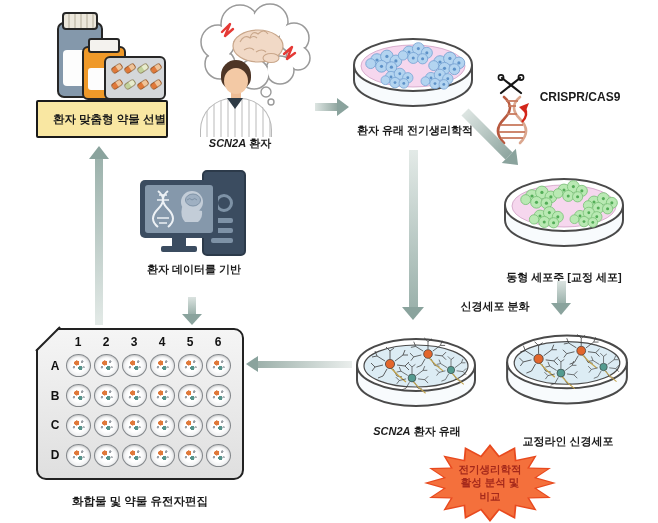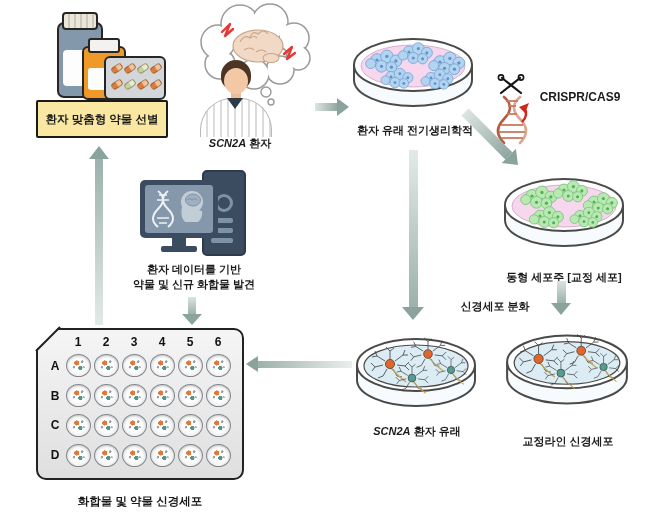--- a/index.html
+++ b/index.html
@@ -4,21 +4,21 @@
 <style>
   html,body{margin:0;padding:0;background:#ffffff;}
   .stage{position:relative;width:658px;height:523px;background:#ffffff;overflow:hidden;
          font-family:"Liberation Sans","DejaVu Sans",sans-serif;color:#1b1b1b;}
   .abs{position:absolute;}
   .lbl{position:absolute;font-size:11px;font-weight:700;color:#1b1b1b;text-align:center;line-height:1.32;}
   .it{font-style:italic;}
 
   
   .sel-box{position:absolute;left:36px;top:100px;width:128px;height:34px;background:#f9e7a2;
-           border:2px solid #1a1a1a;border-radius:2px;display:flex;align-items:center;justify-content:center;
+           border:2px solid #1a1a1a;border-radius:2px;display:flex;align-items:center;justify-content:flex-end;
            font-size:11.5px;font-weight:700;}
 
   
   .pills{position:absolute;left:50px;top:8px;width:116px;height:90px;}
   .bottle-tall{position:absolute;left:7px;top:14px;width:42px;height:72px;background:#8498ab;border:2px solid #262626;border-radius:7px;}
   .bottle-tall .cap{position:absolute;left:3px;top:-12px;width:32px;height:14px;background:#ece7db;border:2px solid #262626;border-radius:4px;
       background-image:repeating-linear-gradient(90deg,#ece7db 0 4px,#cfc9ba 4px 6px);}
   .bottle-tall .label{position:absolute;left:4px;top:26px;width:24px;height:36px;background:#fdfdfd;border-radius:4px;}
   .bottle-orange{position:absolute;left:32px;top:38px;width:40px;height:50px;background:#ef9929;border:2px solid #262626;border-radius:6px;}
   .bottle-orange .cap{position:absolute;left:4px;top:-10px;width:28px;height:11px;background:#f4f2ee;border:2px solid #262626;border-radius:3px;}
@@ -314,21 +314,20 @@
           </g>
           <ellipse cx="48" cy="15" rx="7.5" ry="6" fill="#9fb0c2" stroke="#7e92a6" stroke-width="1"></ellipse>
           <path d="M42,15 q3,-3 5,0 q3,-3 5,0" stroke="#7e92a6" stroke-width="1" fill="none"></path>
         </svg>
       </div>
     </div>
     <div class="mon-neck"></div>
     <div class="mon-base"></div>
   </div>
   <div class="lbl" style="left:108px;top:262px;width:172px">환자 데이터를 기반</div>
-  <div class="lbl" style="left:108px;top:277px;width:172px">약물 및 신규 화합물 발견</div>
 
   <div class="arrow-down-comp">
     <div class="shaft"></div>
       <div class="ar-head"></div>
   </div>
 
   <div class="arrow-up">
     <div class="ar-head"></div>
       <div class="shaft"></div>
   </div>
@@ -416,21 +415,21 @@
           <div>
             <div class="well"></div>
           </div>
           <div>
             <div class="well"></div>
           </div>
         </div>
     </div>
     <div class="cut-line"></div>
   </div>
-  <div class="lbl" style="left:48px;top:494px;width:184px;font-size:11.5px">화합물 및 약물 신경세포</div>
+  <div class="lbl" style="left:48px;top:494px;width:184px;font-size:11.5px">화합물 및 약물 유전자편집</div>
 
   <div class="arrow-left">
     <div class="ar-head"></div>
       <div class="shaft"></div>
   </div>
 
   <svg class="abs" style="left:350px;top:320px" width="132" height="102" viewBox="0 0 132 102">
     <defs>
       <g id="neuA">
         <path fill="none" stroke="#3b3b3b" stroke-width="0.8" d="M0,-5 L0,-13 M0,-13 l-4,-4 M0,-13 l4,-3 M5,-3 L13,-9 M13,-9 l2,-5 M13,-9 l5,0 M7,1 L15,2 M15,2 l4,-4 M15,2 l4,4 M-5,-3 L-13,-8 M-13,-8 l-5,1 M-13,-8 l-2,-5 M-7,1 L-15,3 M-15,3 l-4,-4 M-15,3 l-3,4 M-3,5 L-7,12 M-7,12 l-5,2 M3,5 L7,12 M7,12 l5,1"></path>
@@ -462,14 +461,23 @@
     <path d="M7,45 L7,60 A59,26 0 0 0 125,60 L125,45" fill="#f8fbfd" stroke="#4a4a4a" stroke-width="2"></path>
     <ellipse cx="66" cy="45" rx="59" ry="26" fill="#ffffff" stroke="#4a4a4a" stroke-width="2"></ellipse>
     <ellipse cx="66" cy="46" rx="52" ry="21" fill="#dcecf4" stroke="#4a4a4a" stroke-width="1.2"></ellipse>
     <use href="#neuB" fill="#e2662c" transform="translate(38,42)"></use>
     <use href="#neuB" fill="#e2662c" transform="translate(80,34) scale(0.95)"></use>
     <use href="#neuB" fill="#549b90" transform="translate(60,56) scale(0.85)"></use>
     <use href="#neuB" fill="#549b90" transform="translate(102,50) scale(0.8)"></use>
   </svg>
   <div class="lbl" style="left:494px;top:434px;width:148px">교정라인 신경세포</div>
 
+  <div class="star-wrap">
+    <div class="star-outer"></div>
+    <div class="star-inner"></div>
+    <div class="star-text">
+      <div>전기생리학적</div>
+      <div>활성 분석 및</div>
+      <div>비교</div>
+    </div>
+  </div>
 
 </div>
 
 </body></html>

